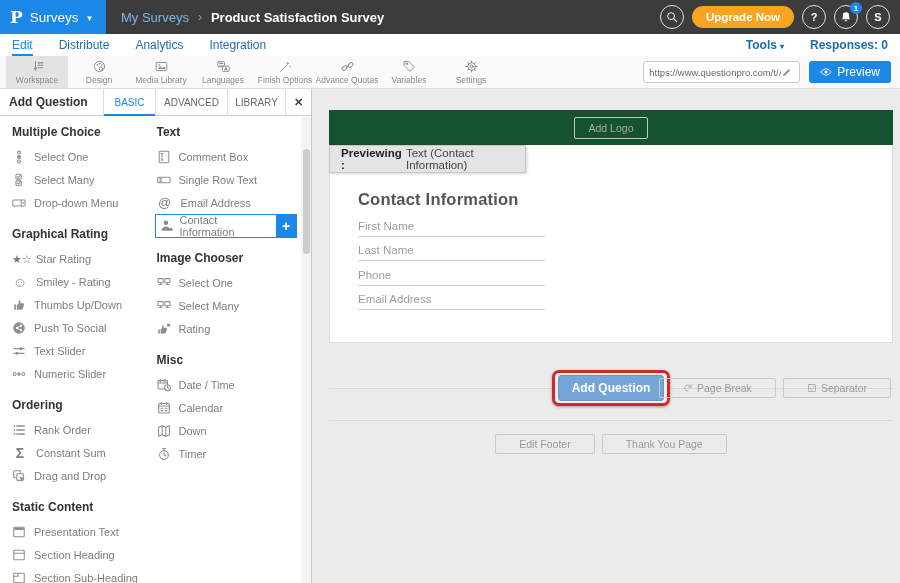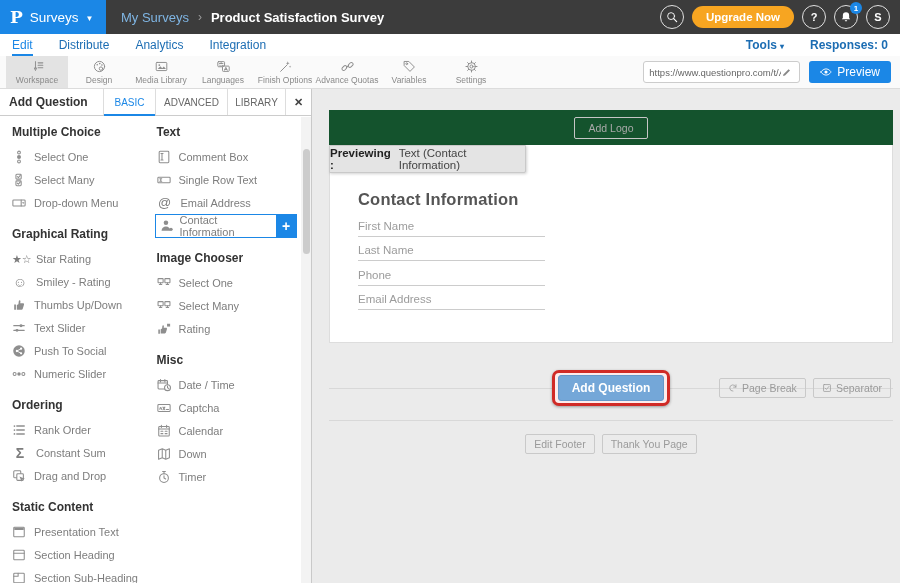--- a/index.html
+++ b/index.html
@@ -67,33 +67,33 @@
   .pitem.selected{border:1px solid #1b87e6;height:24px;padding-left:4px;gap:6px;width:142px;position:relative}
   .plus-sq{margin-left:auto;width:22px;height:22px;background:#1b87e6;color:#fff;display:flex;align-items:center;justify-content:center;font-size:14px;font-weight:bold;margin-right:-1px;cursor:pointer}
   .pscroll{position:absolute;right:0;top:28px;bottom:0;width:10px;background:#f3f3f3}
   .pthumb{position:absolute;left:1.5px;top:32px;width:7px;height:105px;background:#ccc;border-radius:4px}
 
   
   .main{flex:1;padding:21px 7px 0 17px}
   .logo-strip{height:35px;background:#14532d;display:flex;align-items:center;justify-content:center}
   .add-logo-btn{border:1px solid #c6c6c6;color:#a9a9a9;font-size:10.5px;padding:4px 14px;border-radius:2px;background:transparent;cursor:pointer}
   .card{background:#fff;border:1px solid #ddd;border-top:none;height:198px;position:relative}
-  .preview-tab{position:absolute;top:0;left:-1px;width:197px;height:28px;background:#e4e4e4;border:1px solid #c9c9c9;box-shadow:1px 1px 3px rgba(0,0,0,.18);display:flex;align-items:center;font-size:11.5px;color:#444;border-radius:0 0 2px 0}
+  .preview-tab{position:absolute;top:0;left:-1px;width:197px;height:28px;background:#e4e4e4;border:1px solid #c9c9c9;box-shadow:1px 1px 3px rgba(0,0,0,.18);display:flex;align-items:center;padding-left:11px;font-size:11.5px;color:#444;border-radius:0 0 2px 0}
   .preview-tab b{color:#222;margin-right:4px}
   .q-body{padding:45px 0 0 28px}
   .q-title{font-size:16.5px;font-weight:bold;color:#555;letter-spacing:.2px}
   .q-fields{margin-top:3px;width:187px}
   .q-field{height:24.5px;border-bottom:1px solid #ccc;font-size:11.5px;color:#9c9c9c;display:flex;align-items:flex-end;padding-bottom:4px;cursor:text}
 
   .aq-row{margin-top:32px;height:26px;position:relative;display:flex;align-items:center;justify-content:center}
   .aq-row::before{content:"";position:absolute;left:0;right:0;top:50%;height:1px;background:#d8d8d8}
   .red-ring{position:relative;border:3px solid #d02a26;border-radius:7px;padding:2px 3px;box-shadow:0 1px 3px rgba(0,0,0,.35);background:#fdecec}
   .aq-btn{display:block;background:#74a7d8;color:#fff;font-weight:bold;font-size:12px;padding:5px 13px;border-radius:3px;border:1px solid #6598c9;cursor:pointer}
   .aq-side{position:absolute;right:2px;top:50%;transform:translateY(-50%);display:flex;gap:7px}
-  .ghost-btn{border:1px solid #c9c9c9;color:#9a9a9a;font-size:10.5px;padding:3px 8px;border-radius:2px;display:flex;align-items:center;gap:4px;background:transparent;cursor:pointer}
+  .ghost-btn{border:1px solid #c9c9c9;color:#9a9a9a;font-size:10.5px;padding:3px 23px;border-radius:2px;display:flex;align-items:center;gap:4px;background:transparent;cursor:pointer}
   .ghost-btn .ic{width:10px;height:10px}
   .divider2{margin-top:19px;height:1px;background:#d8d8d8}
   .footer-row{margin-top:13px;display:flex;justify-content:center;gap:7px}
 </style>
 </head>
 <body>
 
 <svg width="0" height="0" style="position:absolute" aria-hidden="true">
 <defs>
 <symbol id="sym-radio" viewBox="0 0 16 16">
@@ -432,29 +432,29 @@
               <span>Smiley - Rating</span>
             </div>
           <div class="pitem">
               <svg class="ic">
                 <use href="#sym-thumb"></use>
               </svg>
               <span>Thumbs Up/Down</span>
             </div>
           <div class="pitem">
               <svg class="ic">
+                <use href="#sym-share"></use>
+              </svg>
+              <span>Push To Social</span>
+            </div>
+          <div class="pitem">
+              <svg class="ic">
                 <use href="#sym-sliders"></use>
               </svg>
               <span>Text Slider</span>
-            </div>
-          <div class="pitem">
-              <svg class="ic">
-                <use href="#sym-share"></use>
-              </svg>
-              <span>Push To Social</span>
             </div>
           <div class="pitem">
               <svg class="ic">
                 <use href="#sym-numslider"></use>
               </svg>
               <span>Numeric Slider</span>
             </div>
         </div>
         <div class="psec">
           <div class="psec-title">Ordering</div>
@@ -548,26 +548,20 @@
               <span>Rating</span>
             </div>
         </div>
         <div class="psec">
           <div class="psec-title">Misc</div>
           <div class="pitem">
               <svg class="ic">
                 <use href="#sym-datetime"></use>
               </svg>
               <span>Date / Time</span>
-            </div>
-          <div class="pitem">
-              <svg class="ic">
-                <use href="#sym-captcha"></use>
-              </svg>
-              <span>Captcha</span>
             </div>
           <div class="pitem">
               <svg class="ic">
                 <use href="#sym-calendar"></use>
               </svg>
               <span>Calendar</span>
             </div>
           <div class="pitem">
               <svg class="ic">
                 <use href="#sym-maps"></use>

